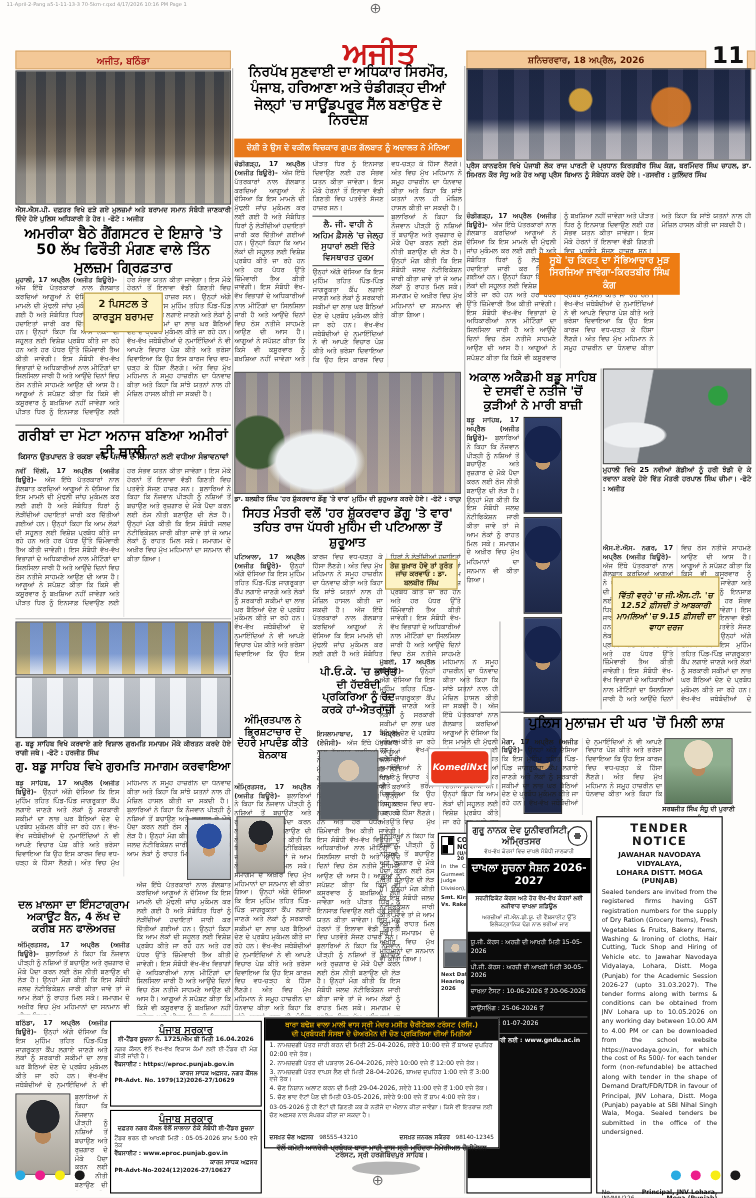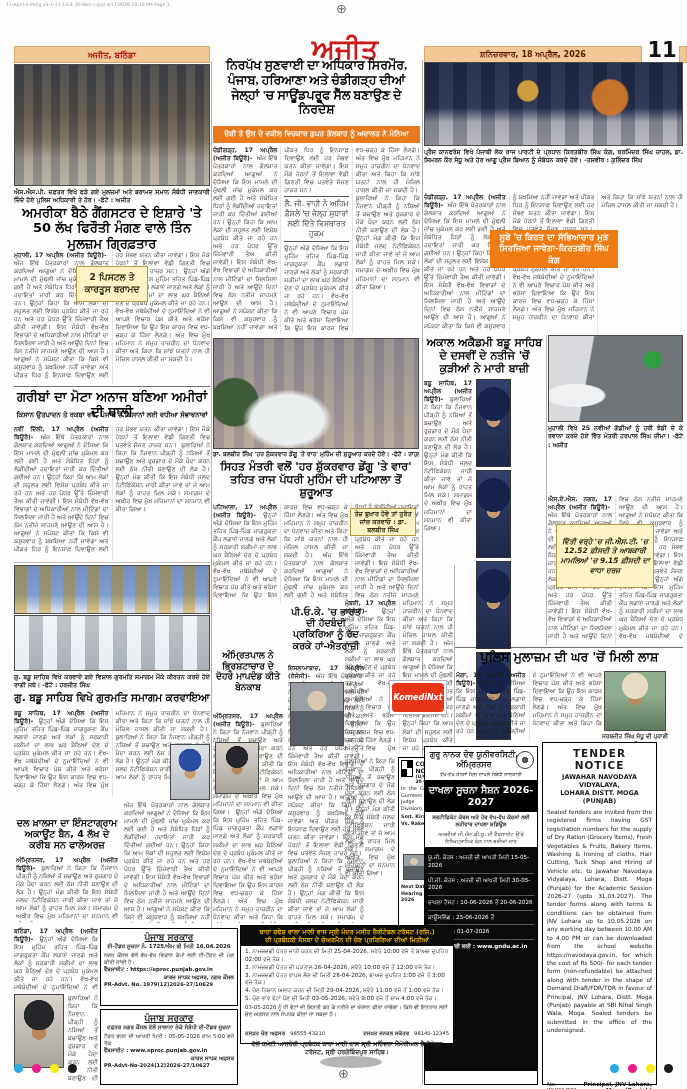--- a/index.html
+++ b/index.html
@@ -13,21 +13,21 @@
   .body-text{font-size:6.1px;line-height:1.32;text-align:justify;color:#1d1d1d;overflow:hidden;column-fill:auto;}
   .cols2{column-count:2;column-gap:7px;column-rule:1px solid #e4e4e4;}
   .cols3{column-count:3;column-gap:7px;column-rule:1px solid #e4e4e4;}
   .dl{font-weight:700;}
   .sp{margin-right:2px;}
   .hl-yellow{background:#fdf3c6;border:1.5px solid #b89b3e;color:#201800;font-weight:700;text-align:center;
              display:flex;flex-direction:column;justify-content:center;line-height:1.3;padding:2px;}
   .band-orange{background:#e8791c;color:#fff;font-weight:700;text-align:center;}
   .box-orange{background:#ee7c12;color:#fff;font-weight:700;text-align:center;display:flex;align-items:center;
               justify-content:center;line-height:1.35;padding:2px 4px;}
-  .inset{display:block;font-weight:400;font-size:7.6px;text-align:center;border-top:1px solid #555;
+  .inset{display:block;font-weight:700;font-size:7.6px;text-align:center;border-top:1px solid #555;
          border-bottom:1px solid #555;padding:2px 0;margin:2px 0;line-height:1.3;}
   .vrule{position:absolute;width:1px;background:#b3b3b3;}
   .hrule{position:absolute;height:1px;background:#6f6f6f;}
   .beige{background:#f3c897;border:1px solid #d9a96e;}
   .ad{border:1.5px solid #000;background:#fff;}
   .tiny{font-size:5.6px;line-height:1.38;}
   .dot{width:9px;height:9px;border-radius:50%;display:inline-block;margin-right:4px;}
   .tile{width:33px;height:86px;border:1px solid #333;}
   
   .ph-group{background:repeating-linear-gradient(90deg,rgba(25,28,38,.38) 0 9px,rgba(95,84,70,.28) 9px 18px),

